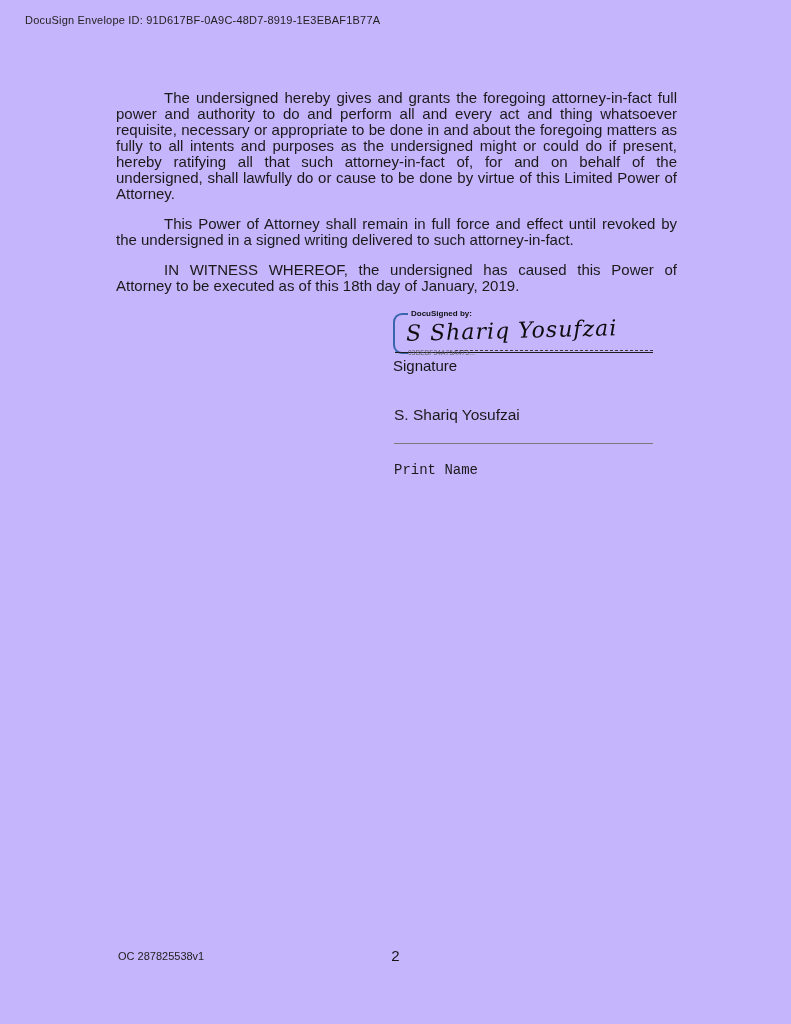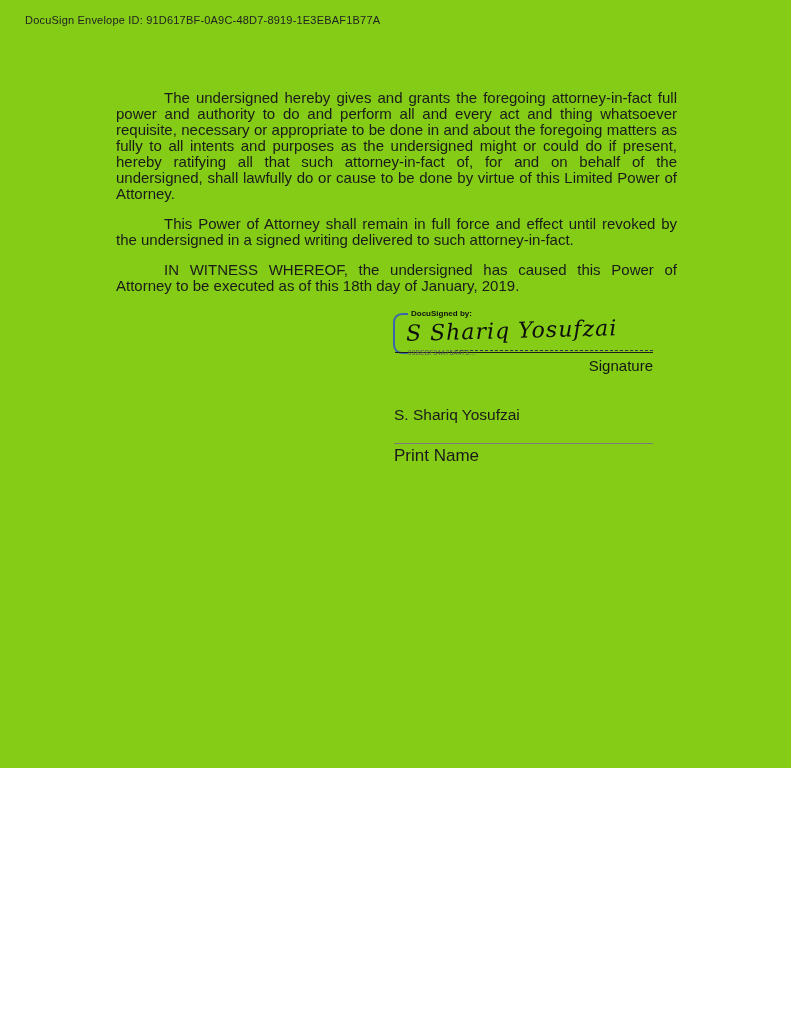--- a/index.html
+++ b/index.html
@@ -3,22 +3,22 @@
 <meta charset="utf-8">
 <style>
   html, body {
     margin: 0;
     padding: 0;
     background: #ffffff;
   }
   .page {
     position: relative;
     width: 791px;
-    height: 768px;
-    background: #84cc16;
+    height: 1024px;
+    background: #c4b5fd;
     font-family: "Liberation Sans", sans-serif;
     color: #1a1a1a;
     overflow: hidden;
   }
   .envelope-header {
     position: absolute;
     left: 25px;
     top: 14px;
     font-size: 11px;
     color: #222222;
@@ -36,21 +36,20 @@
   .body-text p {
     margin: 0 0 14px 0;
     text-indent: 48px;
   }
   
   .sig-block {
     position: absolute;
     left: 393px;
     top: 308px;
     width: 260px;
-    text-align: right;
   }
   .stamp {
     position: relative;
     height: 46px;
   }
   .stamp-bracket {
     position: absolute;
     left: 0;
     top: 5px;
     width: 15px;
@@ -117,22 +116,23 @@
     left: 394px;
     top: 406px;
     width: 259px;
   }
   .printname-value {
     font-size: 15.5px;
     padding-bottom: 19px;
     border-bottom: 1.6px solid #7a7a7a;
   }
   .printname-label {
-    margin-top: 2px;
-    font-size: 17px;
+    margin-top: 18px;
+    font-size: 14px;
+    font-family: Liberation Mono, monospace;
   }
   
   .footer-docnum {
     position: absolute;
     left: 118px;
     top: 950px;
     font-size: 11px;
     color: #222222;
     text-align: right;
   }

